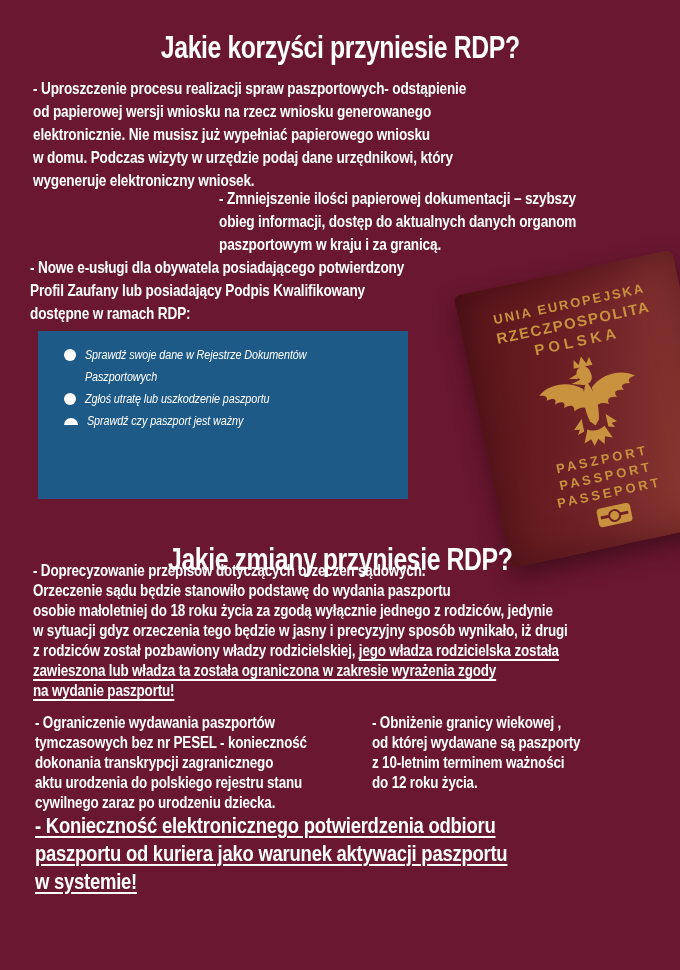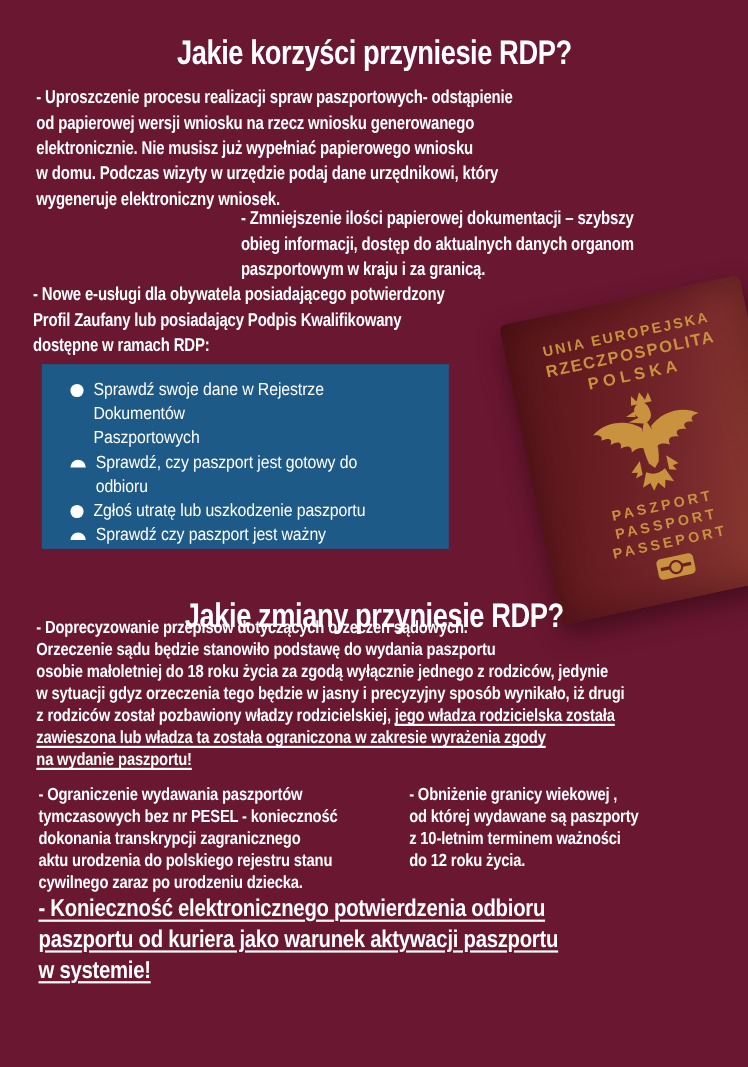--- a/index.html
+++ b/index.html
@@ -24,22 +24,22 @@
   #para-court{left:33px;top:561px;width:760px;}
   #para-temp-passports{left:35px;top:713px;}
   #para-age-limit{left:372px;top:713px;}
   #para-courier{left:35px;top:812px;font-size:22px;line-height:28px;letter-spacing:-.3px;
        transform:scaleX(.84);}
   .u{text-decoration:underline;text-decoration-thickness:2px;text-underline-offset:3px;}
 
   
   .benefits-box{position:absolute;left:38px;top:331px;width:370px;height:168px;
        background:#1e5a88;box-sizing:border-box;padding:13px 14px 0 26px;}
-  .box-item{display:flex;align-items:flex-start;font-size:16px;font-weight:400;
-       line-height:22px;letter-spacing:-.1px;}
+  .box-item{display:flex;align-items:flex-start;font-size:12px;font-weight:400;
+       line-height:22px;letter-spacing:-.1px;font-style:italic;}
   .box-item .txt{white-space:pre-line;transform:scaleX(.90);transform-origin:0 0;}
   .bullet{flex:0 0 auto;background:#ffffff;margin-right:9px;}
   .bullet.circle{width:12px;height:12px;border-radius:50%;margin-top:5px;}
   .bullet.half{width:14px;height:7px;border-radius:7px 7px 0 0;margin-top:8px;}
 
   
   .passport{position:absolute;left:480px;top:270px;width:223px;height:278px;
        transform:rotate(-12deg);border-radius:6px;text-align:center;
        background:linear-gradient(104deg,#571519 0%,#681d22 34%,#74262a 58%,#87352f 82%,#9a473a 100%);
        box-shadow:0 10px 22px rgba(30,4,10,.5), inset 0 0 36px rgba(40,5,8,.45);
@@ -77,24 +77,20 @@
 
   <div class="para para-lg" id="para-eservices">- Nowe e-usługi dla obywatela posiadającego potwierdzony
 Profil Zaufany lub posiadający Podpis Kwalifikowany
 dostępne w ramach RDP:</div>
 
   <div class="benefits-box">
     <div class="box-item">
       <span class="bullet circle"></span>
       <span class="txt">Sprawdź swoje dane w Rejestrze Dokumentów
 Paszportowych</span>
-    </div>
-    <div class="box-item">
-      <span class="bullet half"></span>
-      <span class="txt">Sprawdź, czy paszport jest gotowy do odbioru</span>
     </div>
     <div class="box-item">
       <span class="bullet circle"></span>
       <span class="txt">Zgłoś utratę lub uszkodzenie paszportu</span>
     </div>
     <div class="box-item">
       <span class="bullet half"></span>
       <span class="txt">Sprawdź czy paszport jest ważny</span>
     </div>
   </div>

